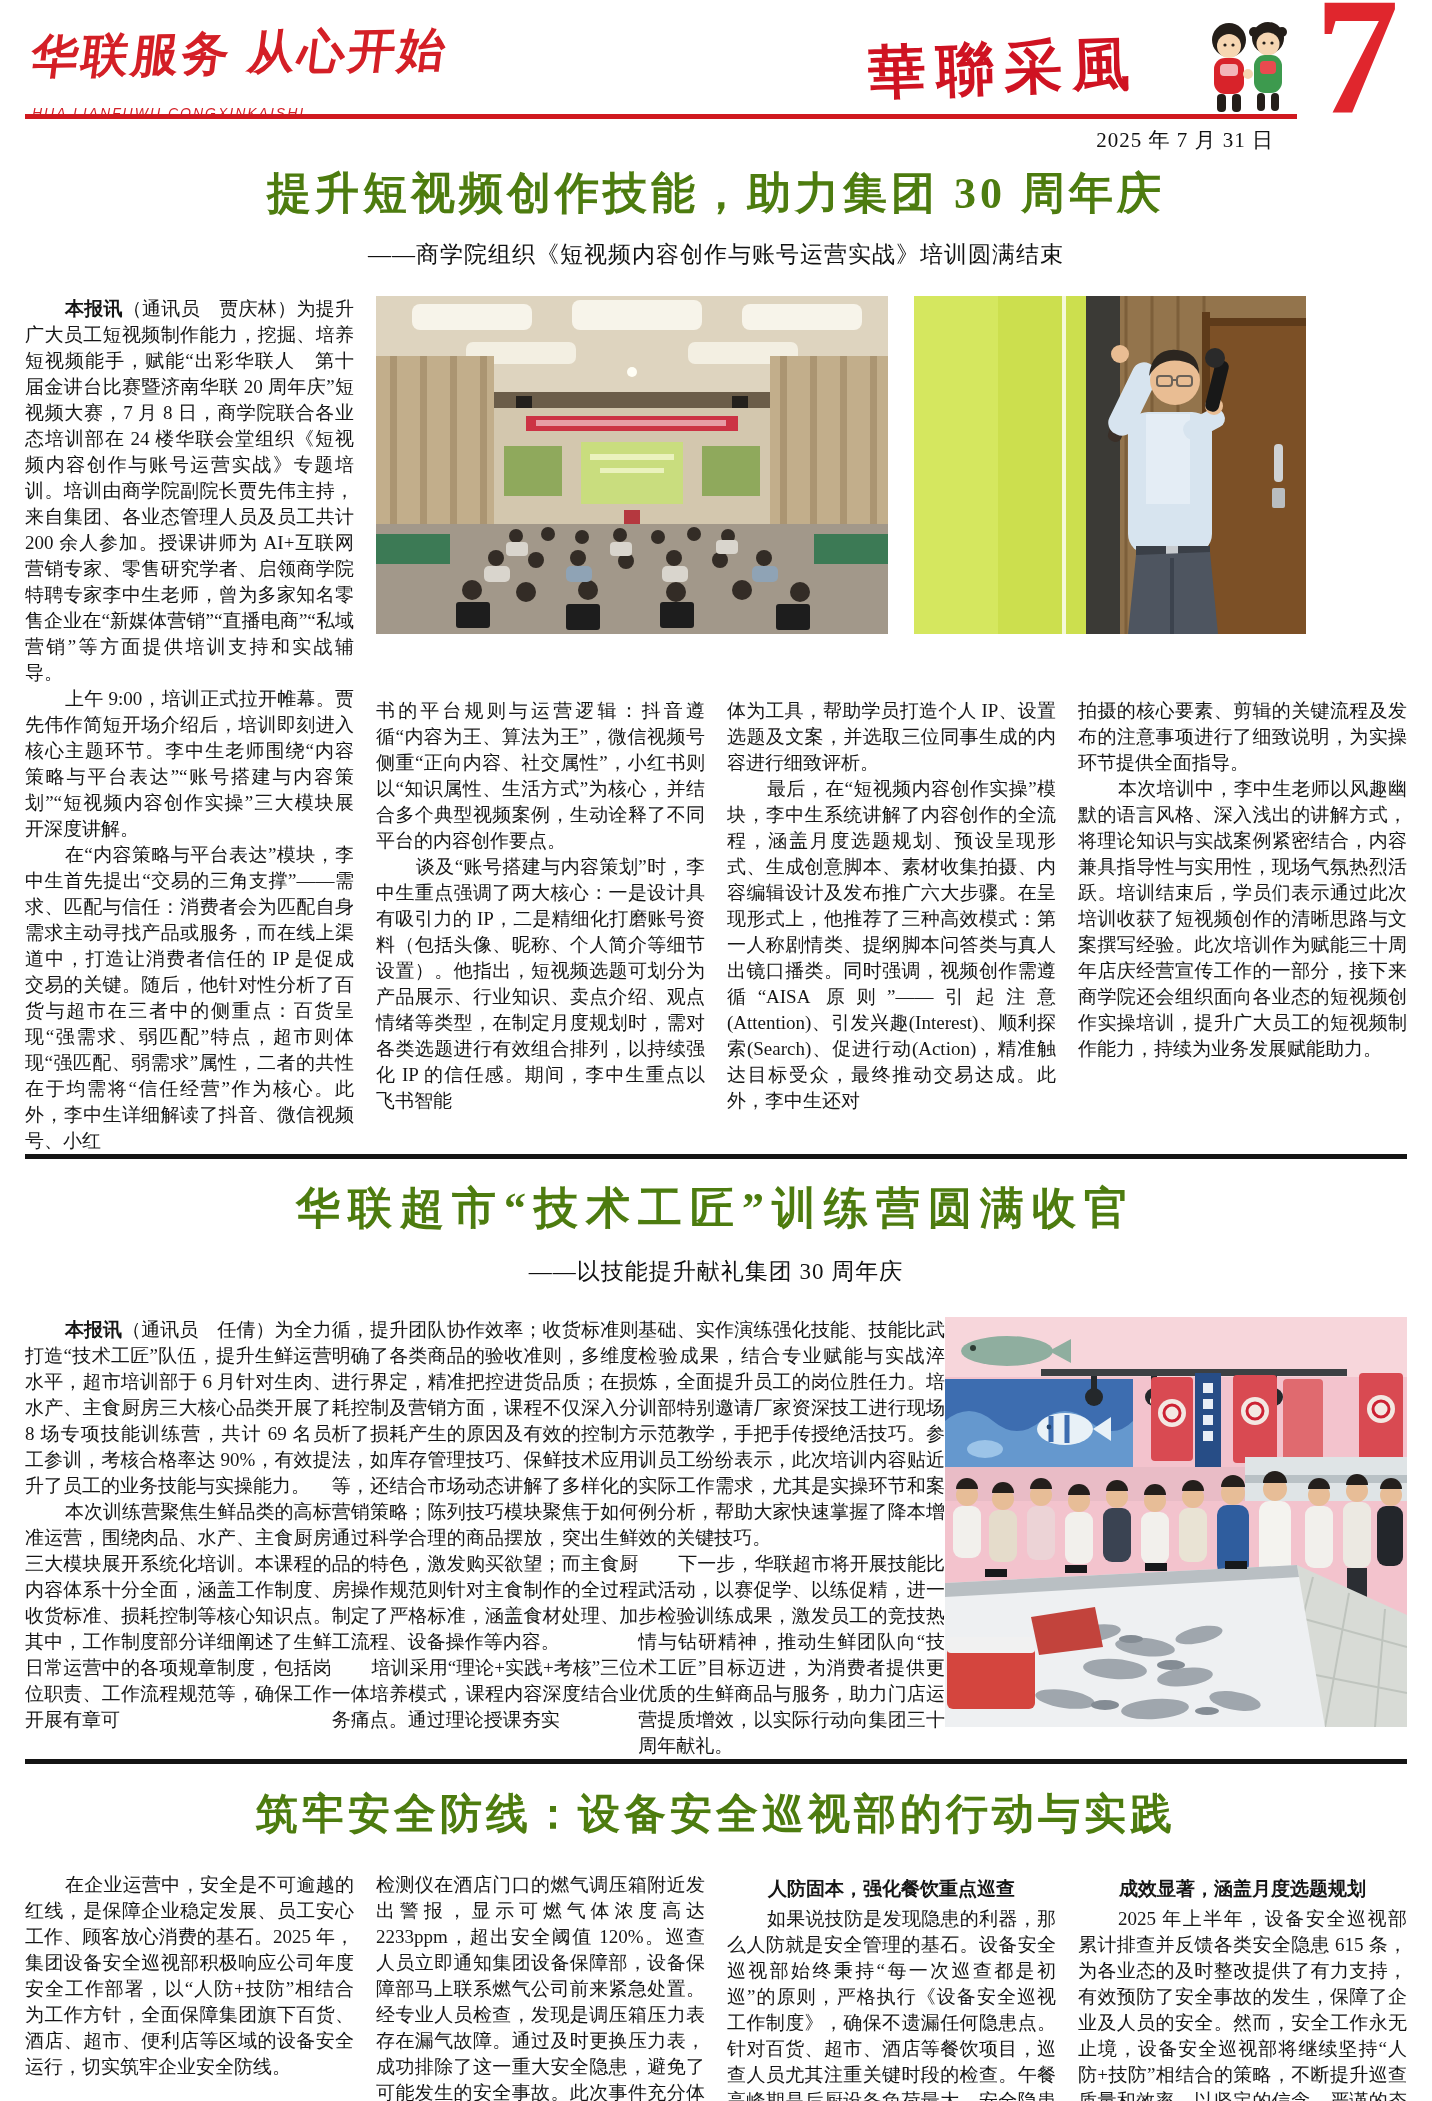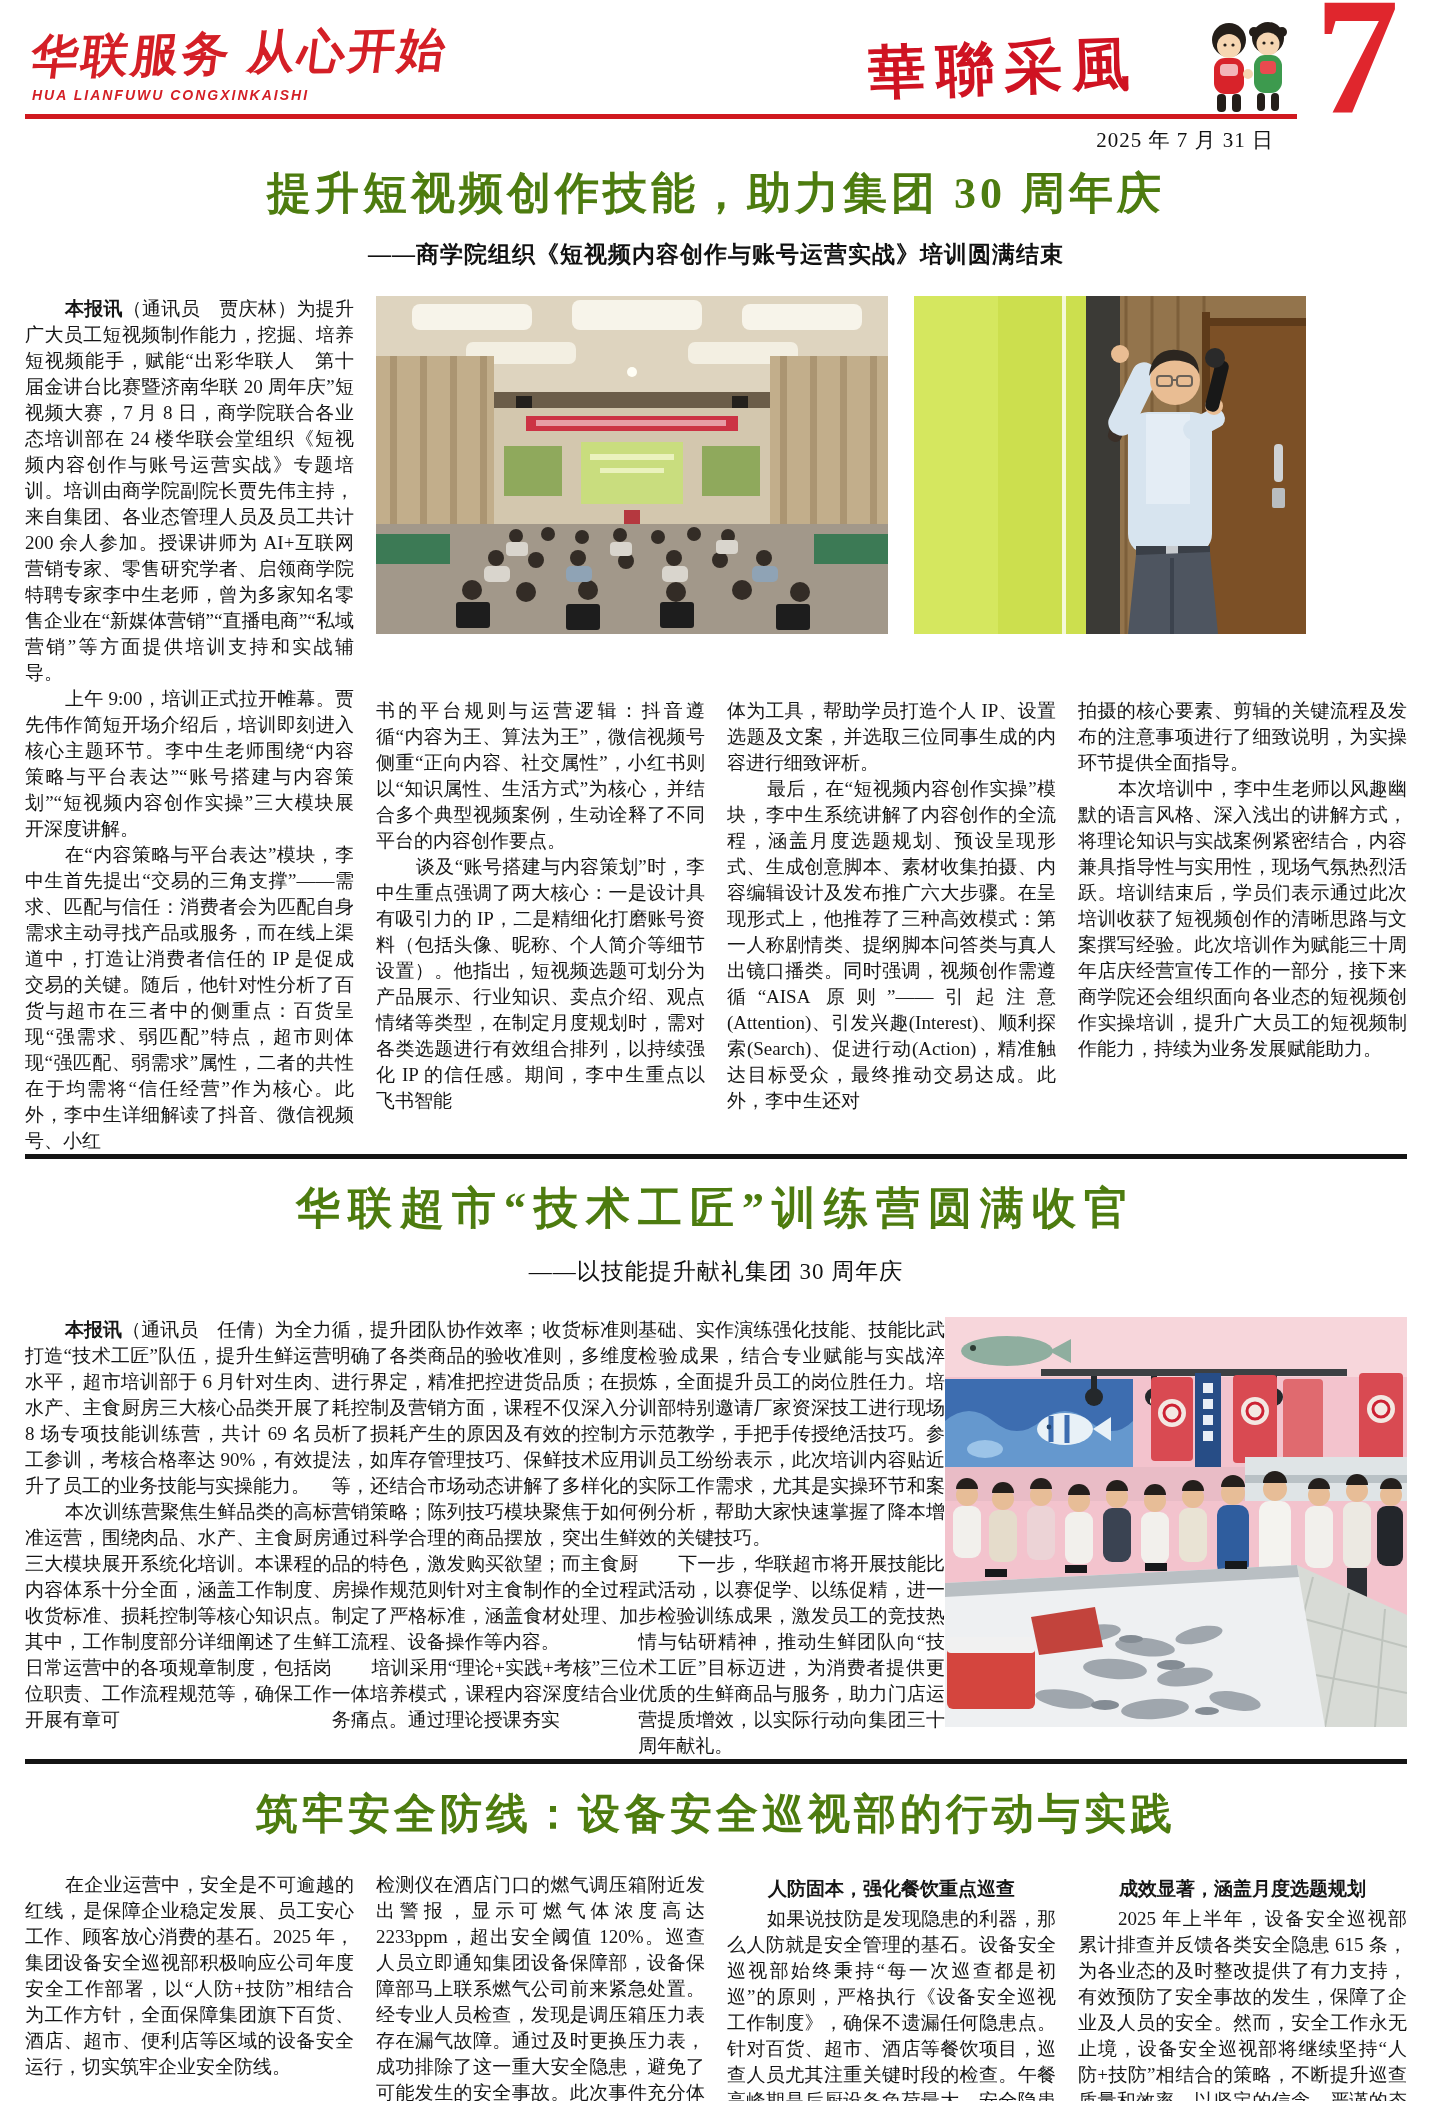--- a/index.html
+++ b/index.html
@@ -3,22 +3,22 @@
 <meta charset="utf-8">
 <style>
   html,body{margin:0;padding:0;background:#888;}
   .page{position:relative;width:1432px;height:2101px;margin:0 auto;background:#fff;overflow:hidden;
         font-family:"Liberation Serif",serif;color:#1c1c1c;}
   
   .masthead{position:absolute;top:0;left:0;width:1432px;height:158px;}
   .logo{position:absolute;left:32px;top:22px;color:#d41f26;}
   .logo-cn{font-family:"Liberation Sans",sans-serif;font-weight:900;font-size:47px;
            transform:skewX(-8deg) rotate(-1deg);letter-spacing:3px;white-space:nowrap;}
-  .logo-py{font-family:"Liberation Sans",sans-serif;font-style:italic;font-weight:700;
-           font-size:14px;letter-spacing:2px;margin-top:2px;}
+  .logo-py{font-family:"Liberation Sans",sans-serif;font-style:italic;font-weight:400;
+           font-size:14px;letter-spacing:2px;margin-top:20px;}
   .paper-name{position:absolute;left:868px;top:30px;color:#cf1322;font-weight:900;
               font-size:58px;letter-spacing:10px;transform:rotate(-2deg);white-space:nowrap;
               font-family:"Liberation Serif",serif;}
   .mascots{position:absolute;left:1202px;top:18px;width:96px;height:100px;}
   .page-num{position:absolute;left:1292px;top:-28px;width:130px;color:#e0262d;
             font-size:168px;font-weight:900;line-height:1;font-family:"Liberation Serif",serif;text-align:center;}
   .red-rule{position:absolute;left:25px;top:114px;width:1272px;height:5px;background:#d0191f;}
   .issue-date{position:absolute;left:984px;top:126px;width:290px;text-align:right;
               font-size:21px;letter-spacing:1px;color:#111;}
   
@@ -30,21 +30,21 @@
   .cont{margin:0;text-indent:0;}
   .lead{font-weight:bold;font-family:Liberation Serif, serif;}
   .subhead{font-family:Liberation Serif, serif;font-weight:700;text-align:center;
            text-indent:0;margin:4px;}
   .rule{height:5px;background:#141414;border:none;margin:0;}
   .photo{overflow:hidden;}
   .photo svg{display:block;width:100%;height:100%;}
   
   .a1{margin-top:14px;}
   .a1 .a-title{font-size:44px;letter-spacing:4px;}
-  .a1 .a-sub{margin-top:16px;font-weight:bold;}
+  .a1 .a-sub{margin-top:16px;}
   .a1-body{margin-top:26px;display:grid;grid-template-columns:repeat(4,1fr);column-gap:22px;}
   .a1-col1{grid-column:1;grid-row:1/3;}
   .a1-photos{grid-column:2/5;grid-row:1;height:338px;display:flex;gap:26px;margin-bottom:24px;}
   .a1-photo-left{width:512px;height:338px;}
   .a1-photo-right{width:392px;height:338px;}
   
   .a2{margin-top:20px;}
   .a2 .a-title{font-size:44px;letter-spacing:8px;}
   .a2 .a-sub{margin-top:18px;}
   .a2-body{margin-top:30px;display:grid;grid-template-columns:1fr 1fr 1fr 462px;}

